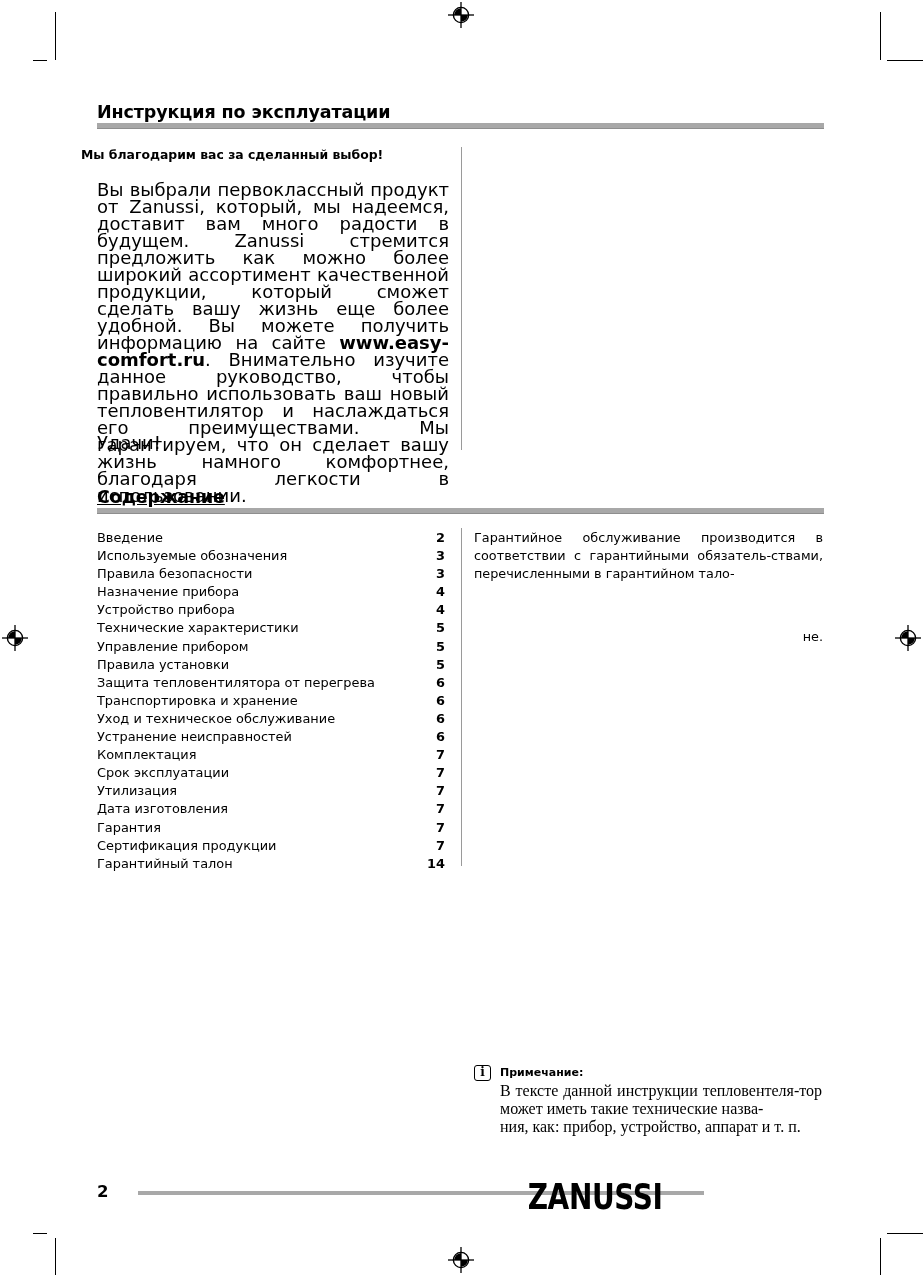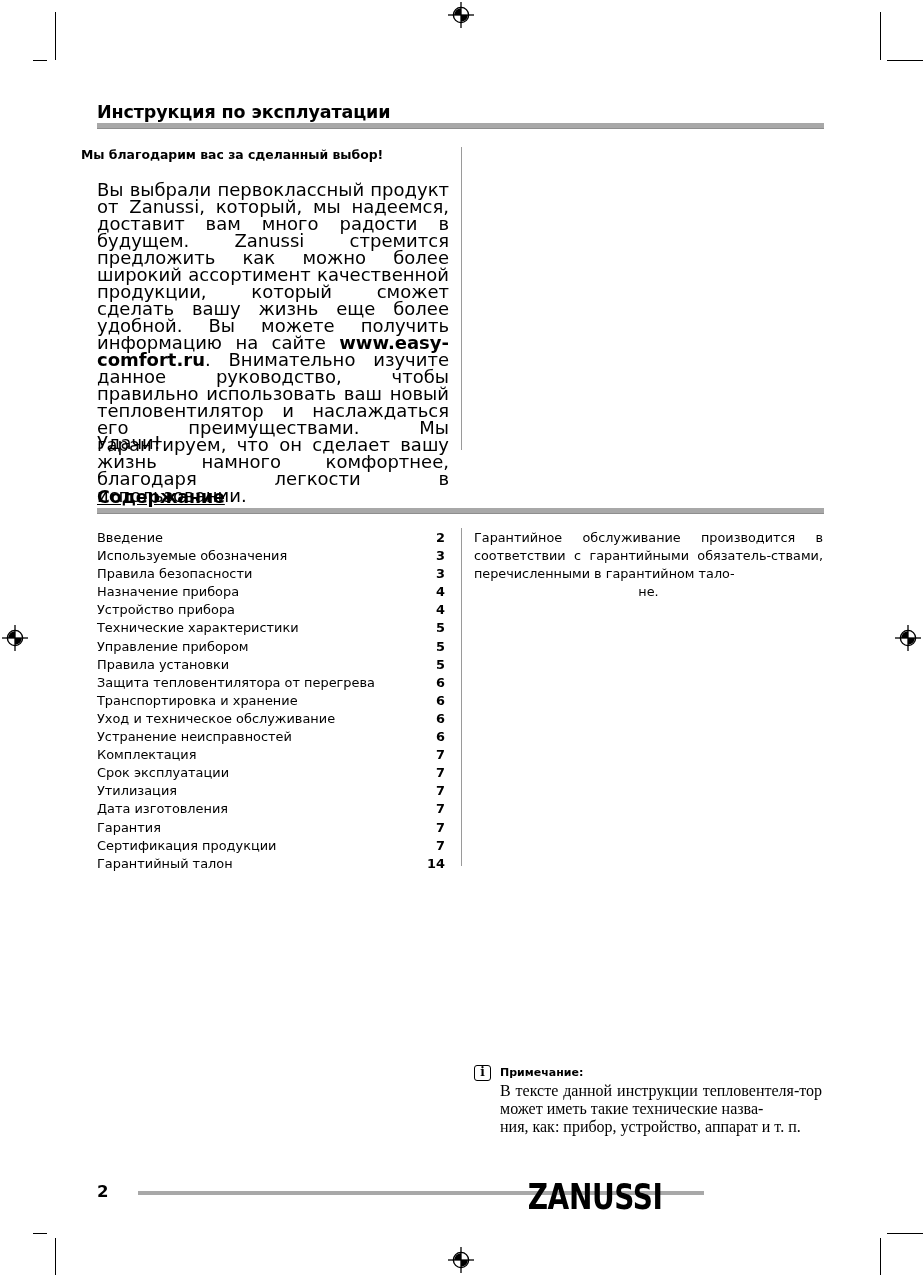--- a/index.html
+++ b/index.html
@@ -100,21 +100,21 @@
     font-weight: bold;
     font-size: 12.9px;
   }
 
   .right-para {
     position: absolute;
     font-size: 12.8px;
     line-height: 18.1px;
     text-align: justify;
   }
-  .right-para .lastline { display: block; text-align: center; }
+  .right-para .lastline { display: block; text-align: right; margin-top: 45px; }
 
   .caps-block {
     position: absolute;
     font-size: 12.4px;
     line-height: 17.6px;
     white-space: pre-line;
   }
   .caps-block b { font-weight: bold; }
 
   

